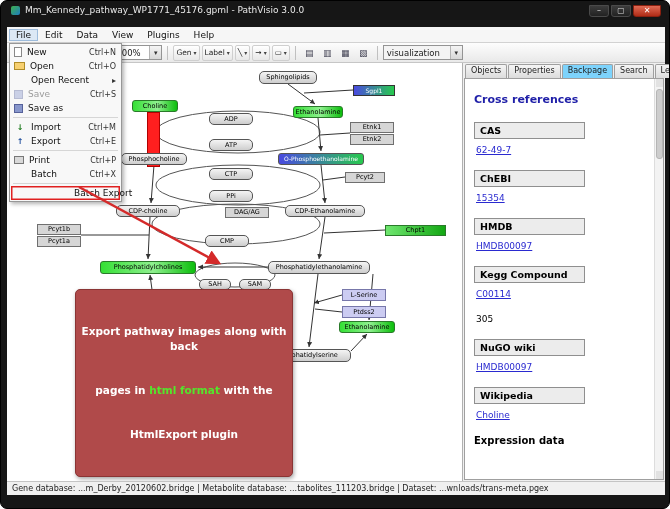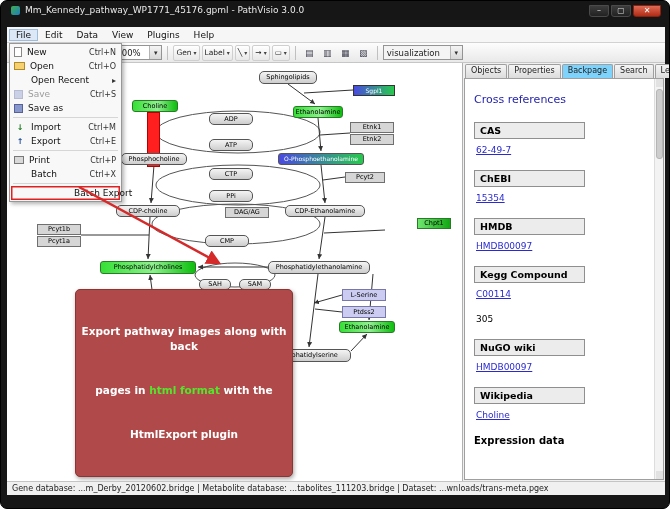--- a/index.html
+++ b/index.html
@@ -53,21 +53,21 @@
   .handle{position:absolute;width:5px;height:5px;background:#ffe000;border:1px solid #9a7d00;z-index:5;}
   
   .annotation{position:absolute;left:68px;top:226px;width:218px;z-index:20;background:#b04a4a;border:1px solid #8a3434;border-radius:5px;color:#fff;font-weight:bold;font-size:10.5px;line-height:1.4;text-align:center;padding:5px 4px;box-shadow:1px 2px 4px rgba(0,0,0,.35);white-space:pre-wrap;}
   .annotation .hl{color:#54e52c;}
   
   .sidepanel{position:absolute;left:456px;top:0;width:202px;height:418px;background:#f0f0f0;}
   .tabs{display:flex;height:15px;font-size:8px;color:#222;padding-top:1px;padding-left:2px;}
   .tab{padding:1px 5px;border:1px solid #9f9f9f;border-bottom:none;background:linear-gradient(#f5f5f5,#dcdcdc);margin-right:1px;border-radius:2px 2px 0 0;white-space:nowrap;}
   .tab.active{background:#7dd3fc;position:relative;z-index:2;}
   .panel-body{position:absolute;left:1px;right:1px;top:15px;bottom:1px;background:#fff;border:1px solid #9f9f9f;padding:6px 10px 4px 9px;overflow:hidden;}
-  .xref-title{color:#1f1fa8;font-weight:normal;font-size:11px;margin:8px 0 16px 0;}
+  .xref-title{color:#1f1fa8;font-weight:bold;font-size:11px;margin:8px 0 16px 0;}
   .xref-sec{margin-bottom:15px;}
   .sec-header{background:#ececec;border:1px solid #8f8f8f;padding:2px 5px;font-weight:bold;font-size:9.5px;color:#000;width:62%;}
   .sec-value{margin:6px 0 0 2px;font-size:9px;color:#000;}
   .sec-value.link{color:#2a2ad0;text-decoration:underline;cursor:pointer;}
   .expr{font-weight:bold;font-size:10px;margin-top:4px;color:#000;}
   .panel-scrollbar{position:absolute;right:2px;top:16px;bottom:2px;width:9px;background:#f3f3f3;border-left:1px solid #ddd;z-index:3;}
   .panel-scrollbar .thumb{position:absolute;top:10px;left:1px;width:7px;height:70px;background:#cdcdcd;border:1px solid #b5b5b5;border-radius:3px;}
   .panel-scrollbar::before,.panel-scrollbar::after{content:"";position:absolute;left:1px;width:7px;height:8px;background:#e2e2e2;}
   .panel-scrollbar::before{top:0;}
   .panel-scrollbar::after{bottom:0;}
@@ -202,21 +202,21 @@
           <div class="node gene" style="left: 343px; top: 71px; width: 44px; height: 11px;">Etnk2</div>
           <div class="node met-gray" style="left: 202px; top: 76px; width: 44px; height: 12px;">ATP</div>
           <div class="node met-gray" style="left: 114px; top: 90px; width: 66px; height: 12px;">Phosphocholine</div>
           <div class="node met-grad" style="left: 271px; top: 90px; width: 86px; height: 12px;">O-Phosphoethanolamine</div>
           <div class="node met-gray" style="left: 202px; top: 105px; width: 44px; height: 12px;">CTP</div>
           <div class="node gene" style="left: 338px; top: 109px; width: 40px; height: 11px;">Pcyt2</div>
           <div class="node met-gray" style="left: 202px; top: 127px; width: 44px; height: 12px;">PPi</div>
           <div class="node met-gray" style="left: 109px; top: 142px; width: 64px; height: 12px;">CDP-choline</div>
           <div class="node gene" style="left: 218px; top: 144px; width: 44px; height: 11px;">DAG/AG</div>
           <div class="node met-gray" style="left: 278px; top: 142px; width: 80px; height: 12px;">CDP-Ethanolamine</div>
-          <div class="node gene-green" style="left: 378px; top: 155px; width: 34px; height: 11px; margin-left: 32px;">Chpt1</div>
+          <div class="node gene-green" style="left: 378px; top: 162px; width: 61px; height: 11px;">Chpt1</div>
           <div class="node gene" style="left: 30px; top: 161px; width: 44px; height: 11px;">Pcyt1b</div>
           <div class="node gene" style="left: 30px; top: 173px; width: 44px; height: 11px;">Pcyt1a</div>
           <div class="node met-gray" style="left: 198px; top: 172px; width: 44px; height: 12px;">CMP</div>
           <div class="node met-green" style="left: 93px; top: 198px; width: 96px; height: 13px;">Phosphatidylcholines</div>
           <div class="node met-gray" style="left: 261px; top: 198px; width: 102px; height: 13px;">Phosphatidylethanolamine</div>
           <div class="node met-gray" style="left: 192px; top: 216px; width: 32px; height: 11px;">SAH</div>
           <div class="node met-gray" style="left: 232px; top: 216px; width: 32px; height: 11px;">SAM</div>
           <div class="node lavender" style="left: 335px; top: 226px; width: 44px; height: 12px; text-align: right;">L-Serine</div>
           <div class="node lavender" style="left: 335px; top: 243px; width: 44px; height: 12px;">Ptdss2</div>
           <div class="node met-green" style="left: 332px; top: 258px; width: 56px; height: 12px;">Ethanolamine</div>

